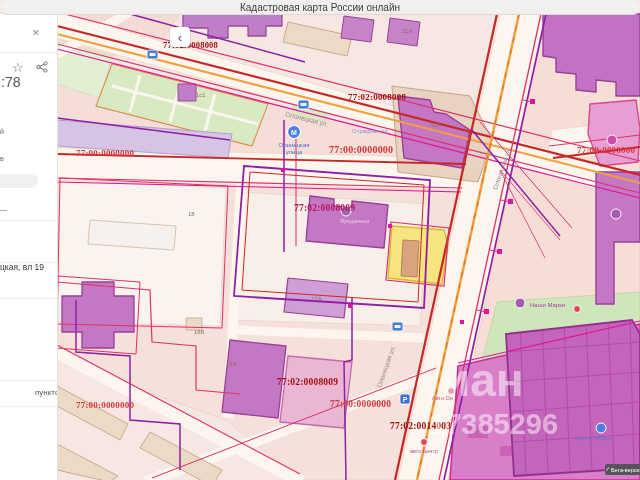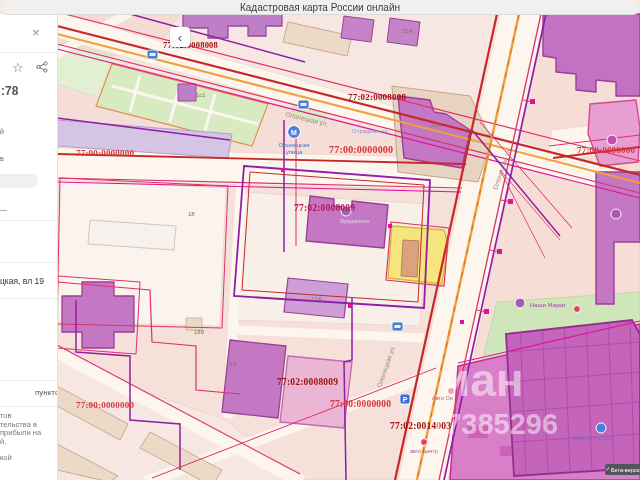--- a/index.html
+++ b/index.html
@@ -11,25 +11,25 @@
           background:#f2f0ee;border-bottom:1px solid #dddbd9;z-index:30;
           display:flex;align-items:center;justify-content:center;border-radius:7px;}
   .topbar-title{font-size:10px;color:#3c3c3c;}
 
   
   .sidebar{position:absolute;left:0;top:14px;width:57px;height:466px;
            background:#ffffff;border-right:1px solid #e3e1df;z-index:25;overflow:hidden;}
   .sb-close{position:absolute;left:32px;top:12px;font-size:13px;color:#8a8a8a;line-height:13px;cursor:pointer;}
   .sb-star{position:absolute;left:12px;top:46px;font-size:13px;color:#6b6b6b;}
   .sb-share{position:absolute;left:36px;top:47px;}
-  .sb-snippet{position:absolute;left:1px;top:70px;font-size:12px;color:#555;font-weight:bold;}
+  .sb-snippet{position:absolute;left:1px;top:60px;font-size:14px;color:#555;}
   .sb-frag{position:absolute;font-size:7px;color:#666;}
   .sb-chip{position:absolute;left:-14px;top:160px;width:52px;height:14px;background:#eef0f2;border-radius:8px;}
   .sb-divider{position:absolute;left:0;width:57px;border-top:1px solid #ececec;}
-  .sb-address{position:absolute;left:0px;top:262px;font-size:8.5px;color:#333;}
+  .sb-address{position:absolute;left:0px;top:248px;font-size:8.5px;color:#333;}
   .sb-punktov{position:absolute;left:7px;top:374px;font-size:8px;color:#555;margin-left:28px;}
   .sb-par{position:absolute;left:0px;top:398px;font-size:7.5px;color:#777;line-height:8.6px;}
   .sb-par div{white-space:nowrap;}
   .sb-par .gap{height:8px;}
 
   
   .map{position:absolute;left:0;top:0;width:640px;height:480px;z-index:1;}
   svg{display:block;}
 
   .collapse-btn{position:absolute;left:170px;top:27px;width:20px;height:20px;background:#fff;
@@ -306,27 +306,19 @@
   <div class="sb-chip"></div>
   <div class="sb-frag" style="left:0;top:192px">—</div>
   <div class="sb-divider" style="top:38px"></div>
   <div class="sb-divider" style="top:206px"></div>
   <div class="sb-divider" style="top:248px"></div>
   <div class="sb-address">цкая, вл 19</div>
   <div class="sb-divider" style="top:284px"></div>
   <div class="sb-divider" style="top:366px"></div>
   <div class="sb-punktov">пунктов</div>
   <div class="sb-divider" style="top:392px"></div>
-  <div class="sb-par">
-    <div>тов</div>
-    <div>тельства в</div>
-    <div>прибыли на</div>
-    <div>й,</div>
-    <div class="gap"></div>
-    <div>кой</div>
-  </div>
 </div>
 
 <div class="collapse-btn">‹</div>
 
 <div class="beta-badge">
   <span>Бета-версия</span>
 </div>
 
 </body></html>

